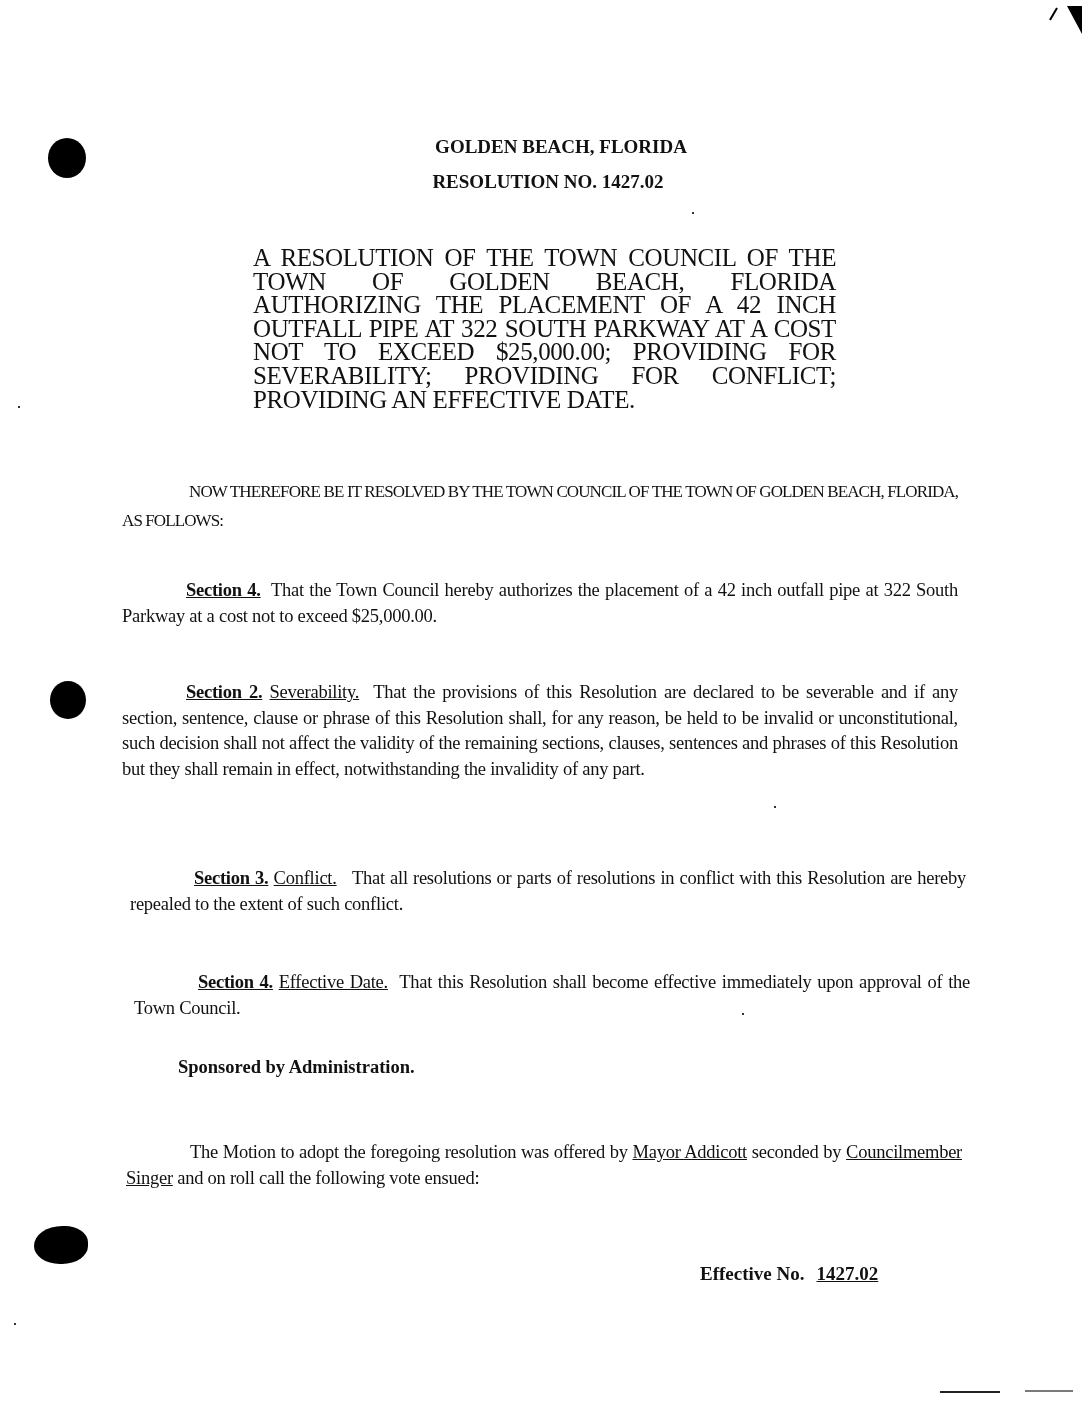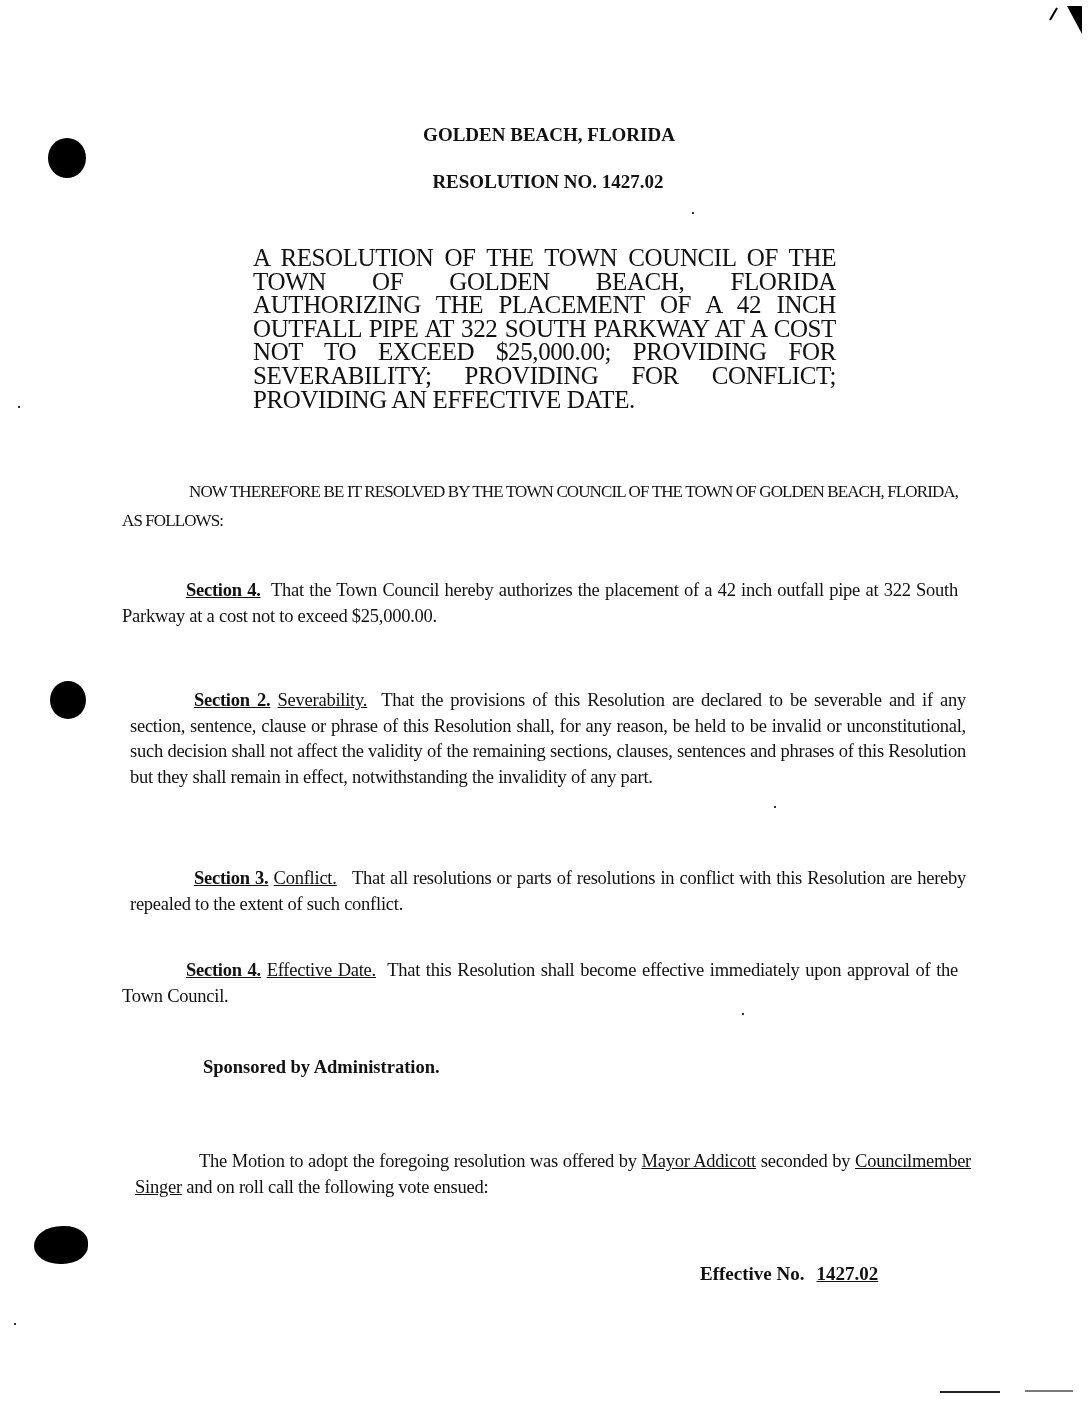--- a/index.html
+++ b/index.html
@@ -25,73 +25,73 @@
   .para {
     left: 122px; width: 836px; font-size: 18.5px; line-height: 25.5px;
     text-align: justify; text-indent: 64px; letter-spacing: -0.25px;
   }
   .sec-label { font-weight: bold; text-decoration: underline; }
   .sec-sub { text-decoration: underline; }
   .s1 { top: 578px; }
   .s2 { top: 680px; }
   .s3 { top: 858px; }
   .s4 { top: 958px; }
-  .sponsor { top: 1057px; left: 203px; font-weight: bold; font-size: 18.5px; }
+  .sponsor { top: 1057px; left: 178px; font-weight: bold; font-size: 18.5px; }
   .motion { top: 1136px; }
   .u { text-decoration: underline; }
   .footer-res { top: 1263px; left: 700px; font-weight: bold; font-size: 19px; }
   .footer-res .num { text-decoration: underline; padding: 0 12px 0 12px; }
   .speck { position: absolute; background: #333; width: 2px; height: 2px; }
   .scan-line { position: absolute; background: #222; height: 2px; }
 </style>
 </head>
 <body>
 
 <div class="hole" style="left:48px;top:138px;width:38px;height:40px;"></div>
 <div class="hole" style="left:50px;top:681px;width:36px;height:38px;"></div>
 <div class="hole" style="left:34px;top:1226px;width:54px;height:38px;border-radius:55% 45% 50% 50%;"></div>
 
 <svg class="abs" style="left:1045px;top:2px;" width="43" height="34">
   <line x1="5" y1="18" x2="12" y2="6" stroke="#000" stroke-width="2"></line>
   <polygon points="22,4 37,4 37,32" fill="#000"></polygon>
 </svg>
 
-<h1 class="abs h1 title" style="margin:4px;">GOLDEN BEACH, FLORIDA</h1>
+<h1 class="abs h1 title" style="margin:16px;">GOLDEN BEACH, FLORIDA</h1>
 <h2 class="abs h1 resno" style="margin:0;">RESOLUTION NO. 1427.02</h2>
 
 <div class="abs abstract">A RESOLUTION OF THE TOWN COUNCIL OF THE TOWN OF GOLDEN BEACH, FLORIDA AUTHORIZING THE PLACEMENT OF A 42 INCH OUTFALL PIPE AT 322 SOUTH PARKWAY AT A COST NOT TO EXCEED $25,000.00; PROVIDING FOR SEVERABILITY; PROVIDING FOR CONFLICT; PROVIDING AN EFFECTIVE DATE.</div>
 
 <div class="abs now">NOW THEREFORE BE IT RESOLVED BY THE TOWN COUNCIL OF THE TOWN OF GOLDEN BEACH, FLORIDA, AS FOLLOWS:</div>
 
 <p class="abs para s1" style="margin:0;">
   <span class="sec-label">Section 4.</span>&nbsp;
   <span>That the Town Council hereby authorizes the placement of a 42 inch outfall pipe at 322 South Parkway at a cost not to exceed $25,000.00.</span>
 </p>
 
-<p class="abs para s2" style="margin:8px;">
+<p class="abs para s2" style="margin:0;">
   <span class="sec-label">Section 2.</span>
   <span class="sec-sub">Severability.</span>&nbsp;
   <span>That the provisions of this Resolution are declared to be severable and if any section, sentence, clause or phrase of this Resolution shall, for any reason, be held to be invalid or unconstitutional, such decision shall not affect the validity of the remaining sections, clauses, sentences and phrases of this Resolution but they shall remain in effect, notwithstanding the invalidity of any part.</span>
 </p>
 
 <p class="abs para s3" style="margin:8px;">
   <span class="sec-label">Section 3.</span>
   <span class="sec-sub">Conflict.</span>&nbsp;&nbsp;
   <span>That all resolutions or parts of resolutions in conflict with this Resolution are hereby repealed to the extent of such conflict.</span>
 </p>
 
-<p class="abs para s4" style="margin:0;">
+<p class="abs para s4" style="margin:12px;">
   <span class="sec-label">Section 4.</span>
   <span class="sec-sub">Effective Date.</span>&nbsp;
   <span>That this Resolution shall become effective immediately upon approval of the Town Council.</span>
 </p>
 
 <div class="abs sponsor">Sponsored by Administration.</div>
 
-<p class="abs para motion" style="margin:13px;">
+<p class="abs para motion" style="margin:4px;">
   <span>The Motion to adopt the foregoing resolution was offered by</span>
   <span class="u">Mayor Addicott</span>
   <span>seconded by</span>
   <span class="u">Councilmember Singer</span>
   <span>and on roll call the following vote ensued:</span>
 </p>
 
 <div class="abs footer-res">
   <span>Effective No.</span><span class="num">1427.02</span>
 </div>

